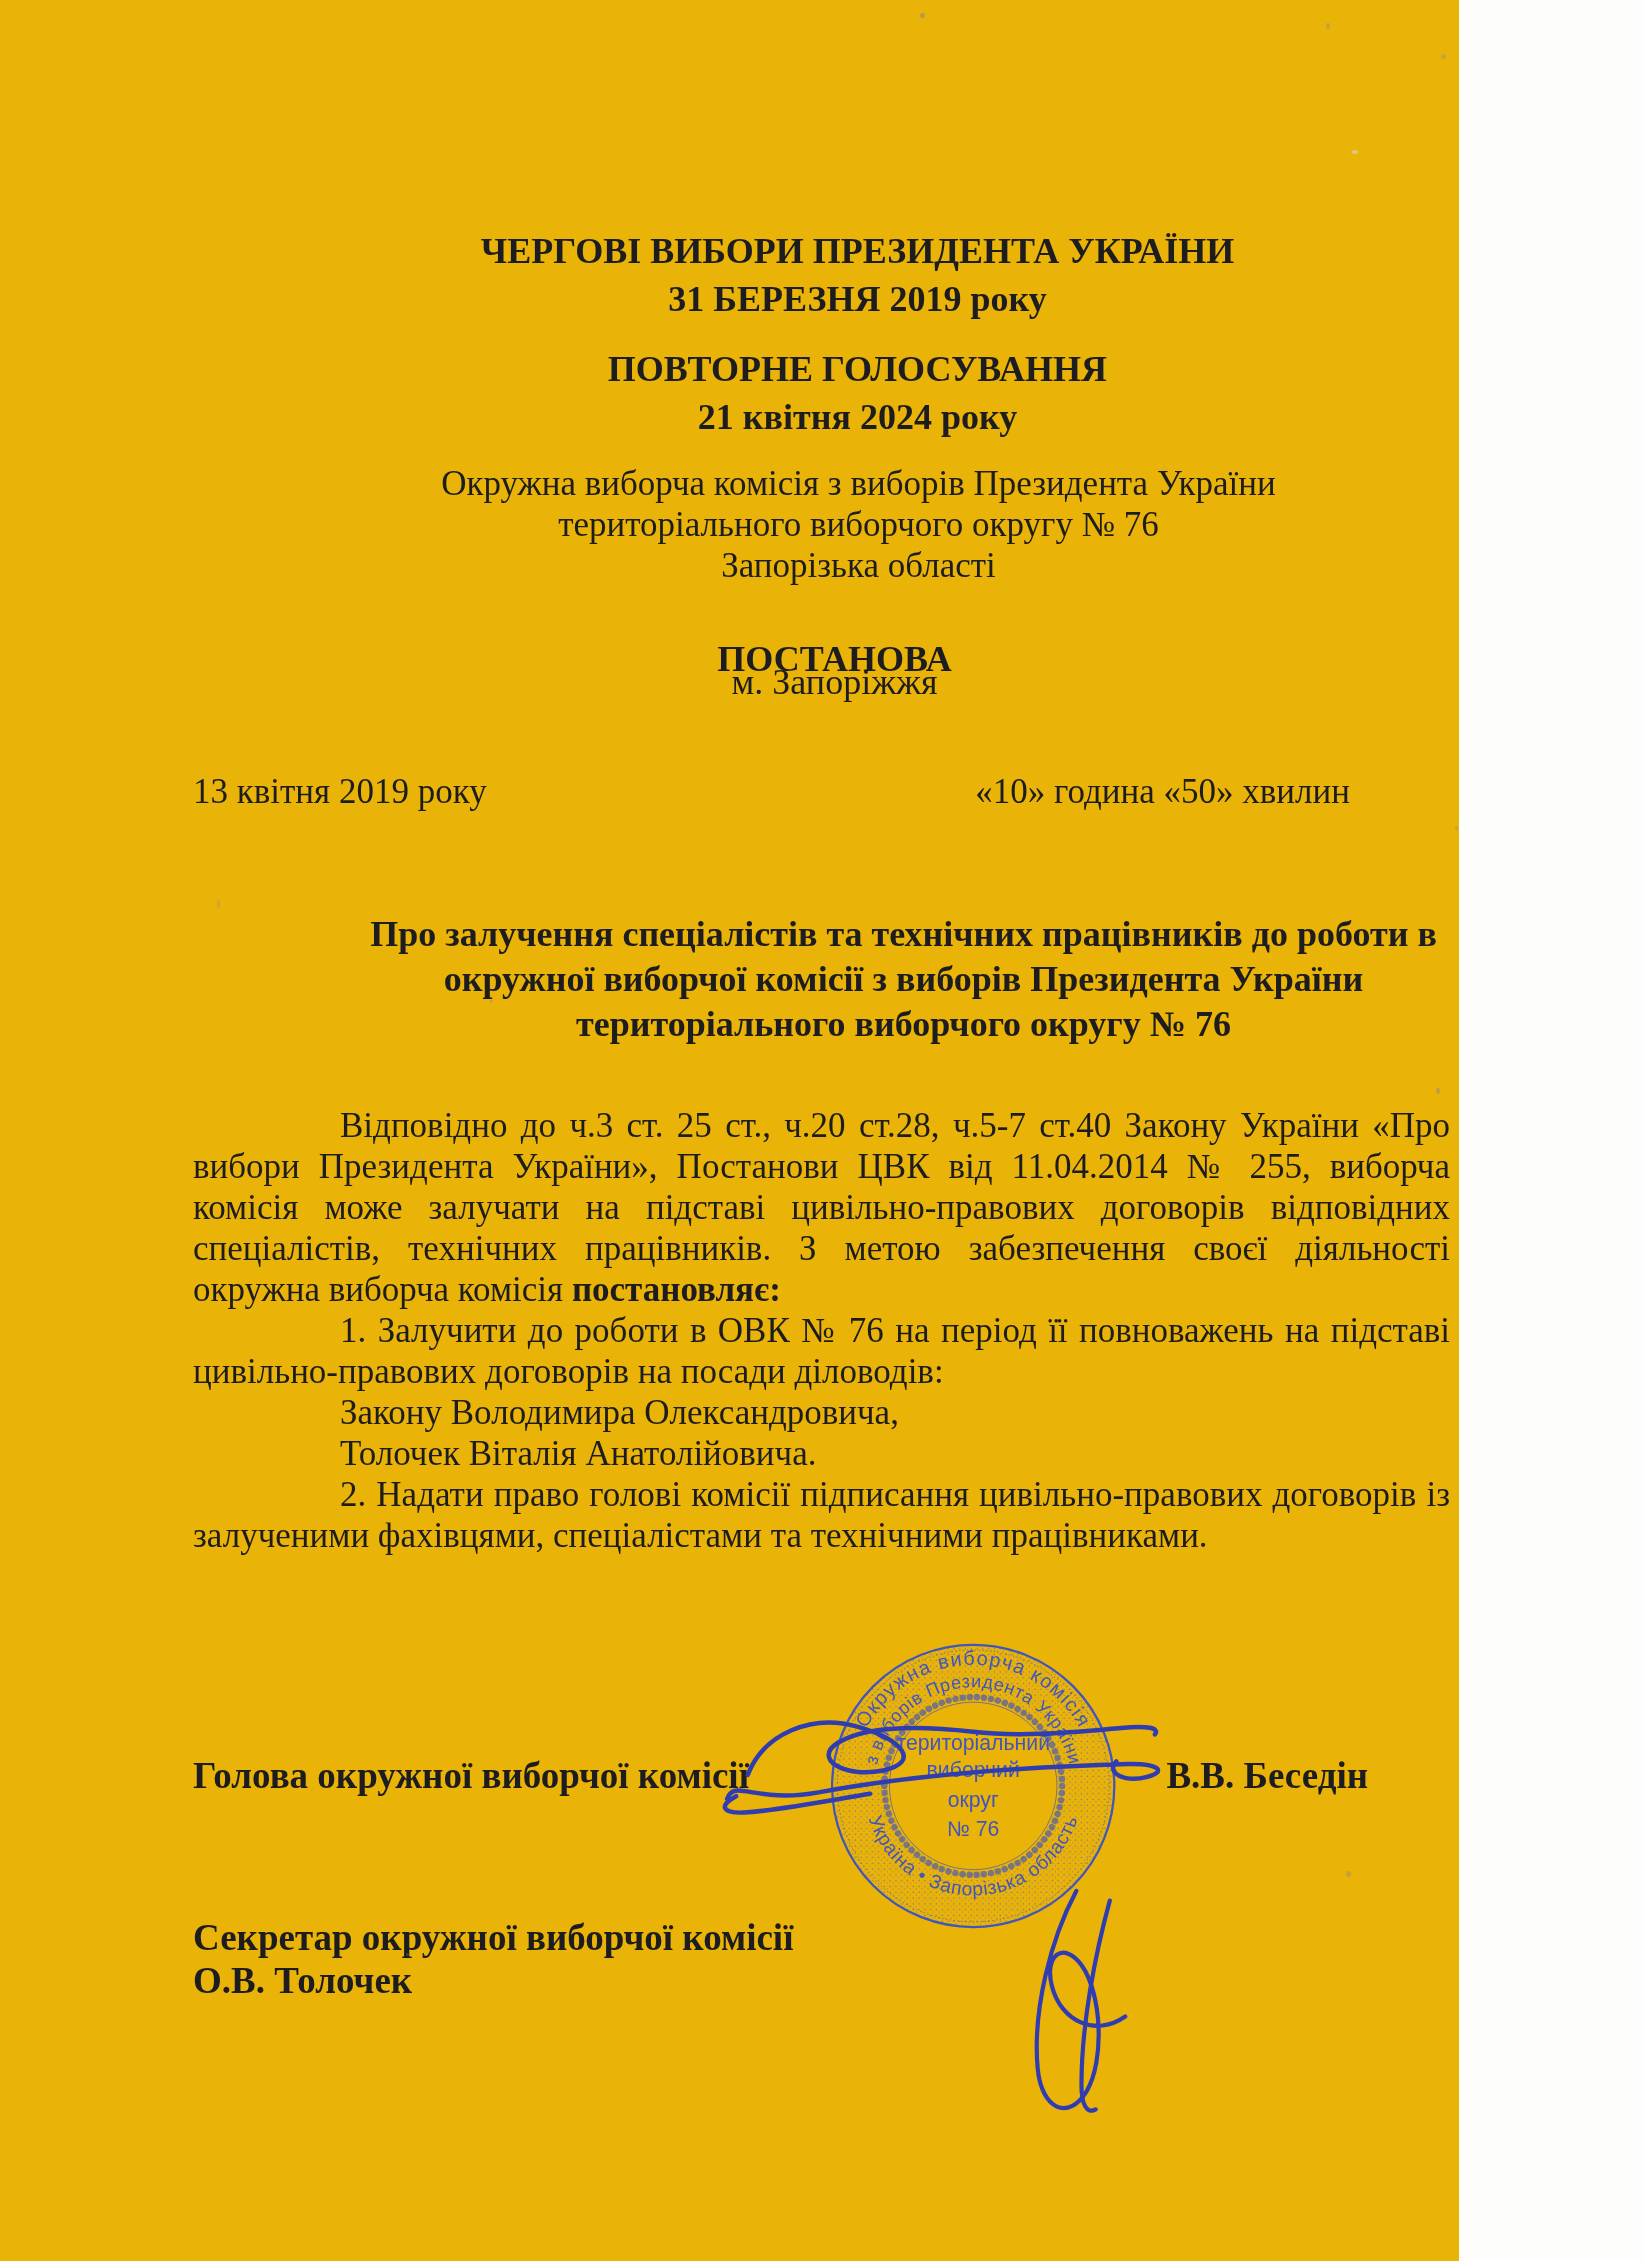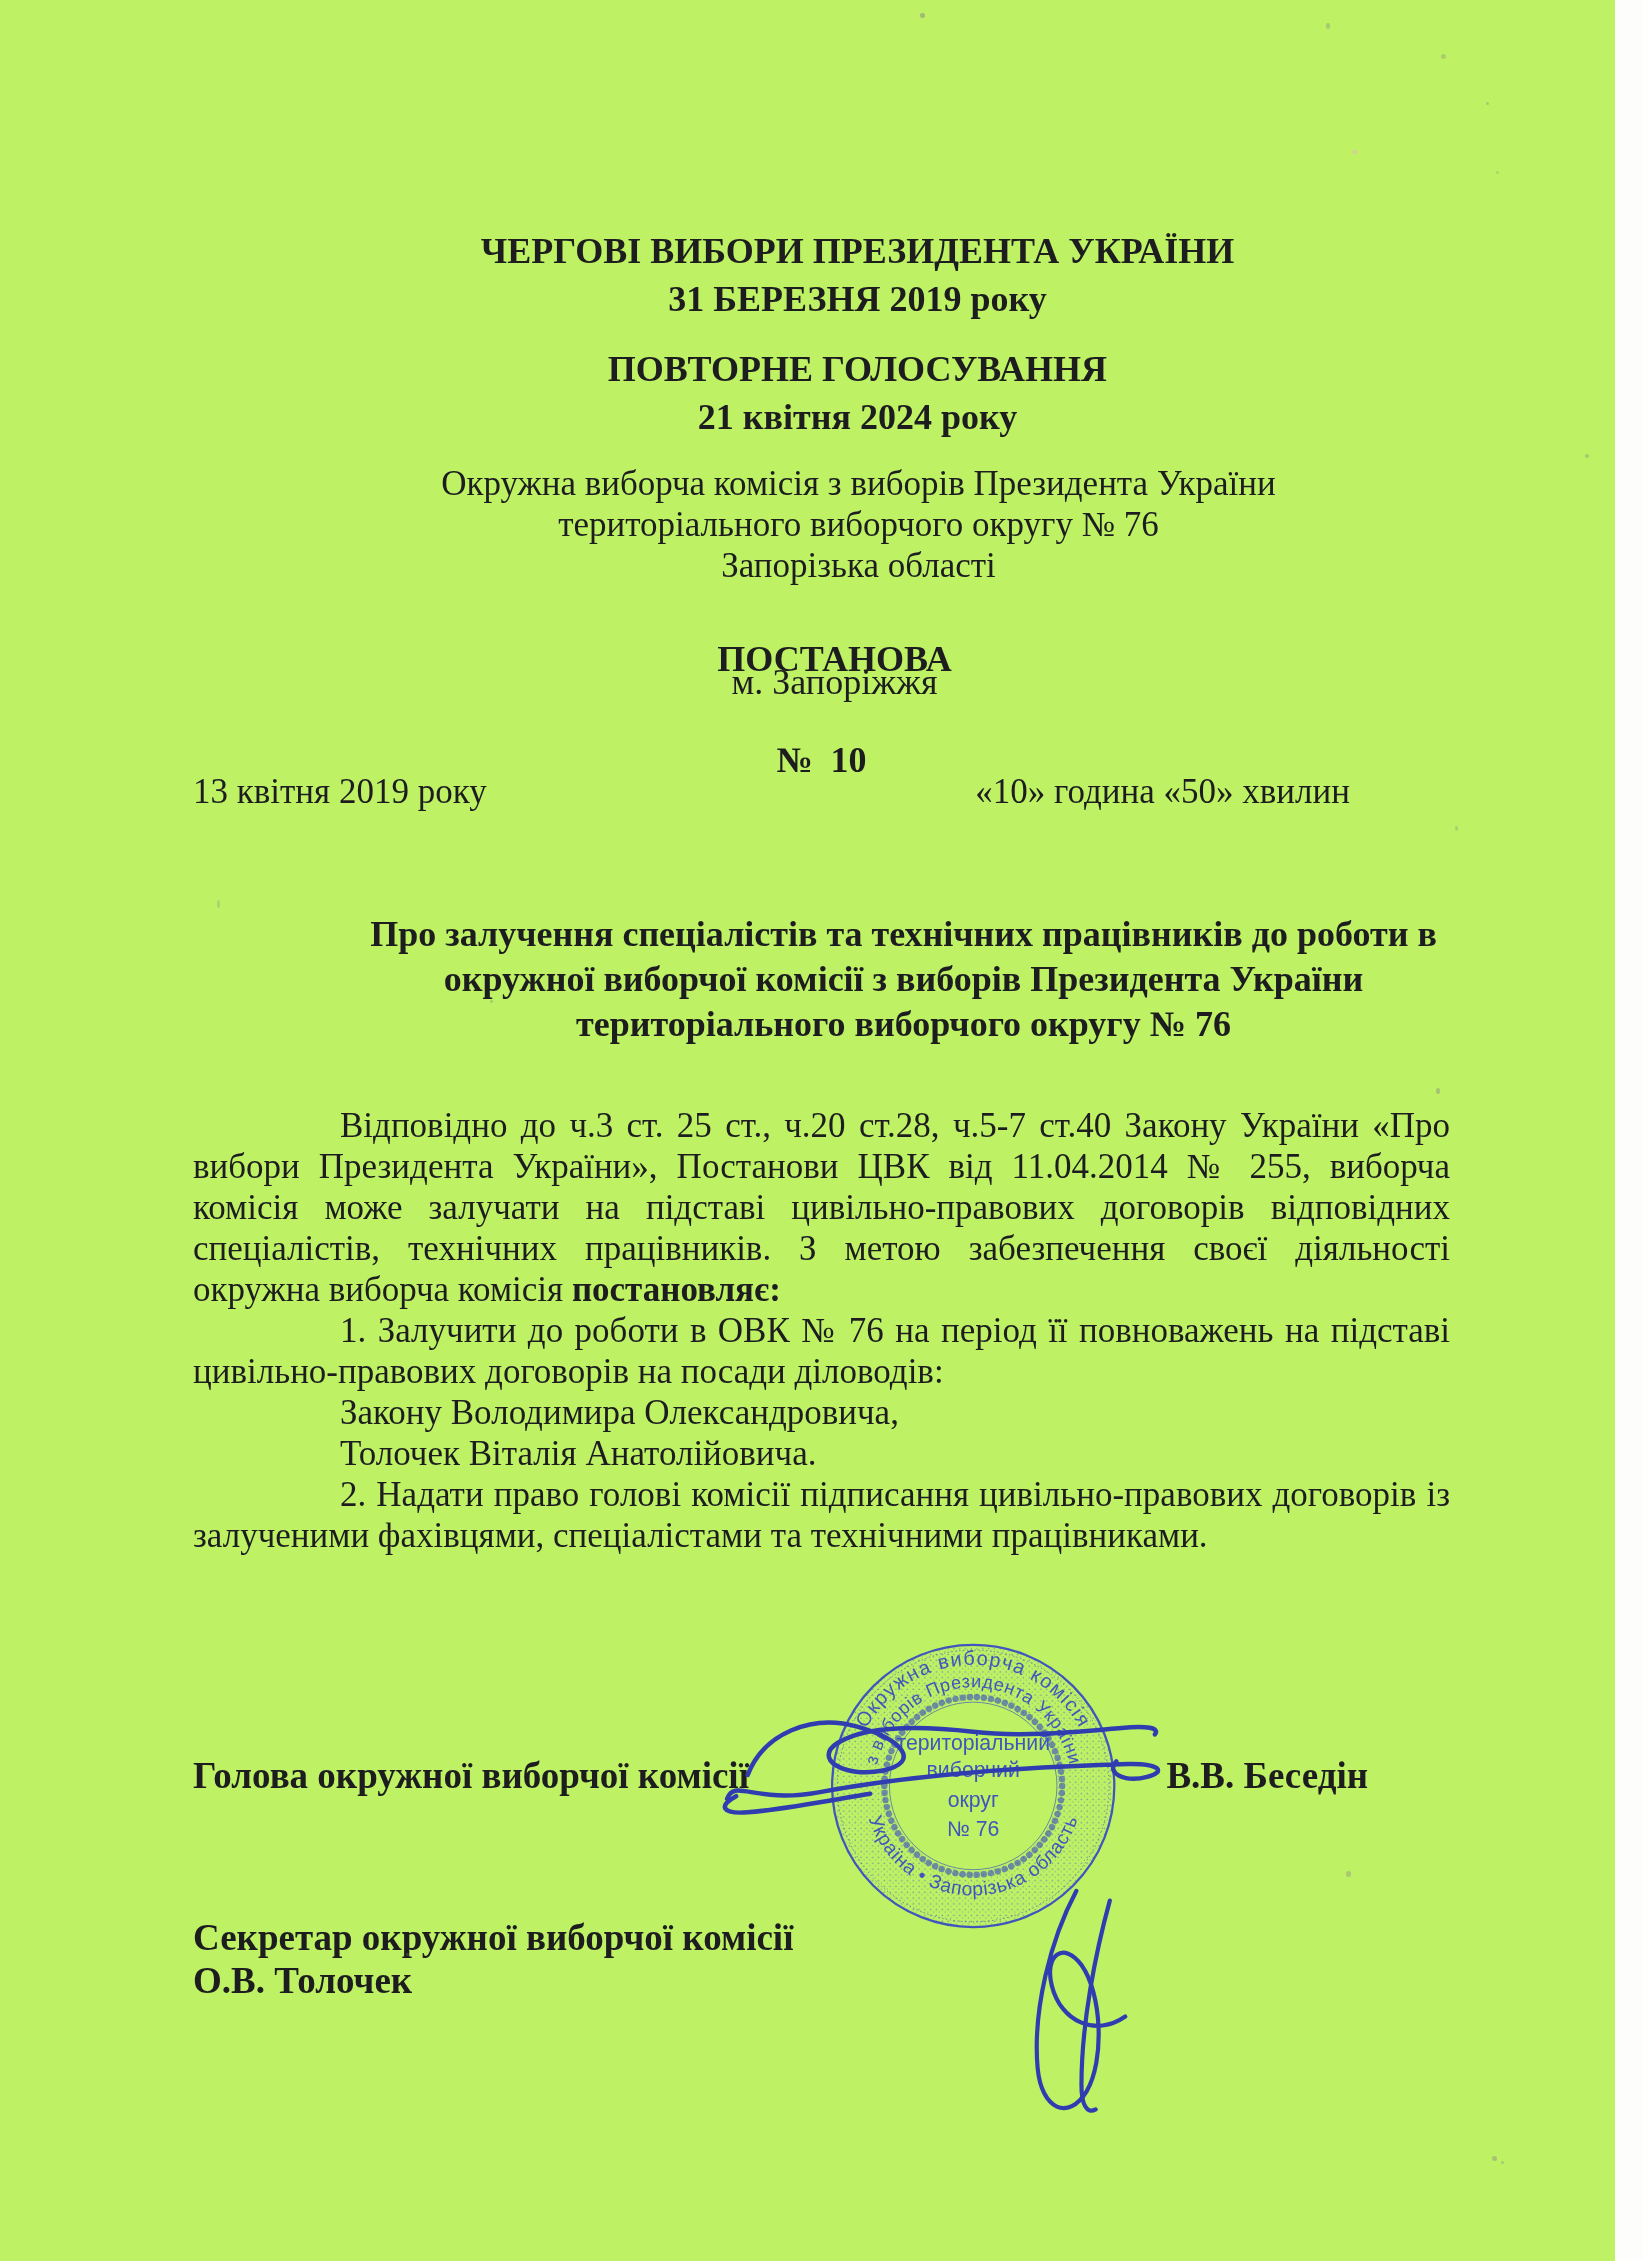--- a/index.html
+++ b/index.html
@@ -1,19 +1,19 @@
 <!DOCTYPE html>
 <html style="font-size:10.3px"><head>
 <meta charset="utf-8">
 <style>
   html,body{margin:0;padding:0;background:#fdfdfb;}
   .page{
     position:relative;
-    width:1615px;height:2261px;
-    background:#bef264;
+    width:1459px;height:2261px;
+    background:#eab308;
     font-family:"Liberation Serif","DejaVu Serif",serif;
     color:#1d1d20;
     overflow:hidden;
   }
   .blk{position:absolute;left:193px;width:1257px;}
   .c{text-align:center;}
   .b{font-weight:bold;}
   .h{font-size:36px;font-weight:bold;line-height:48px;}
   .org{font-size:35px;line-height:41px;}
   .one{font-size:36px;line-height:40px;}
@@ -45,21 +45,20 @@
 
   <div class="blk org c" style="top:463px;transform:translateX(37px);">
     <div>Окружна виборча комісія з виборів Президента України</div>
     <div>територіального виборчого округу № 76</div>
     <div>Запорізька області</div>
   </div>
 
   <div class="blk one c b" style="top:615px;transform:translateX(13px);margin-top:24px;">ПОСТАНОВА</div>
   <div class="blk one c" style="top:662px;transform:translateX(13px);">м. Запоріжжя</div>
 
-  <div class="blk one c b" style="top:740px;">№&nbsp; 10</div>
 
   <div class="blk daterow" style="top:772px;">
     <span>13 квітня 2019 року</span>
     <span>«10» година «50» хвилин</span>
   </div>
 
   <div class="blk title c" style="top:912px;">
     <div>Про залучення спеціалістів та технічних працівників до роботи в</div>
     <div>окружної виборчої комісії з виборів Президента України</div>
     <div>територіального виборчого округу № 76</div>

